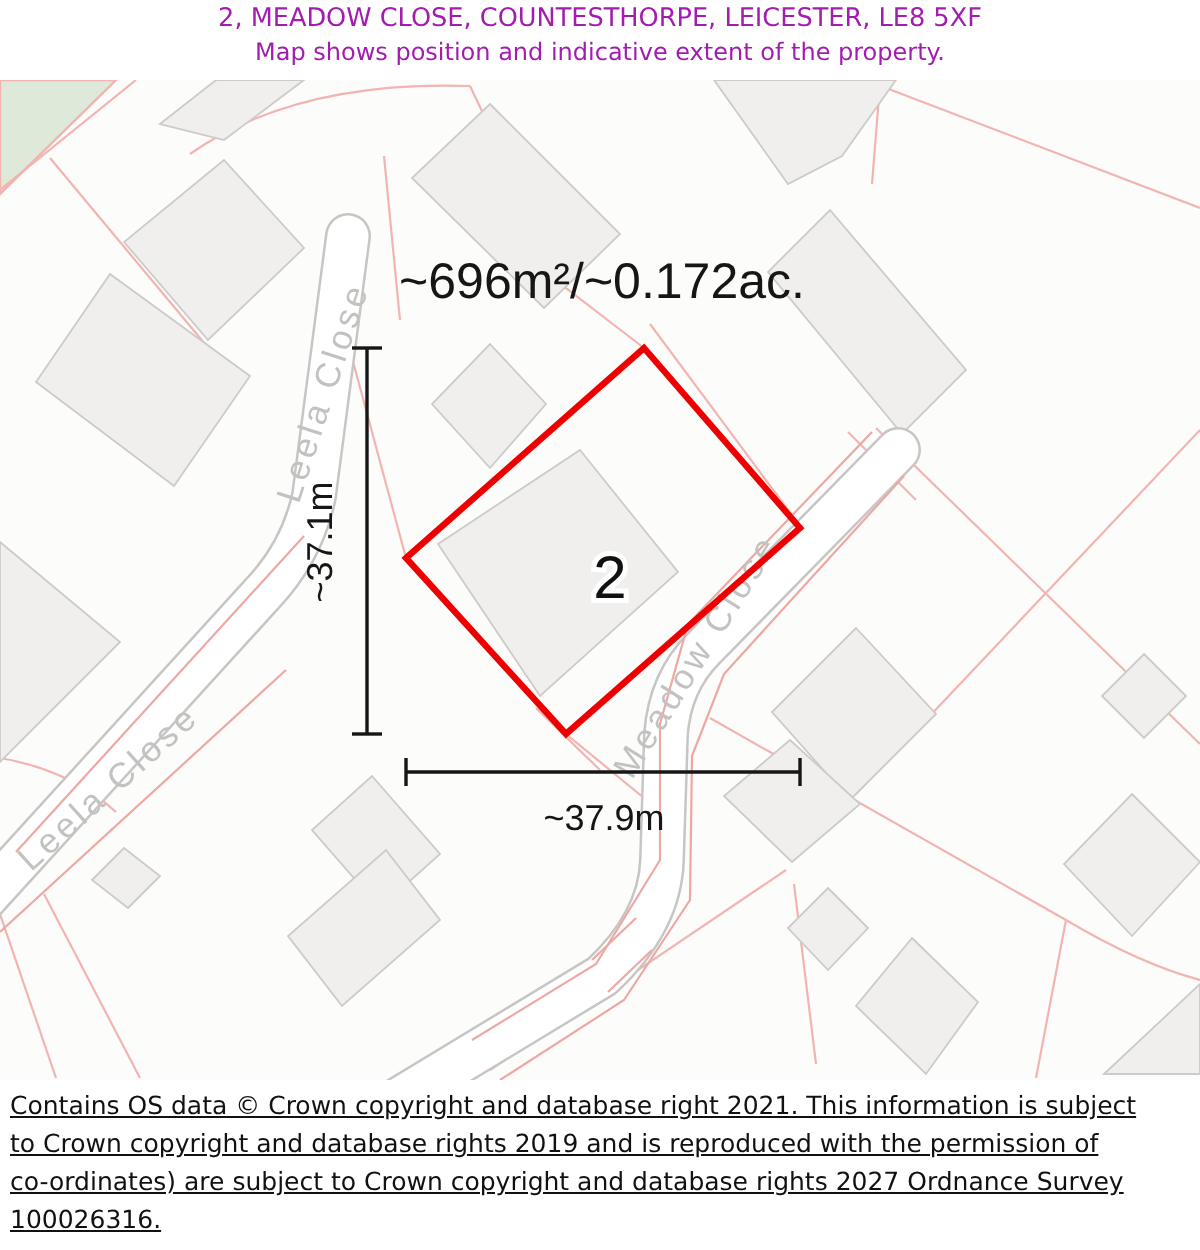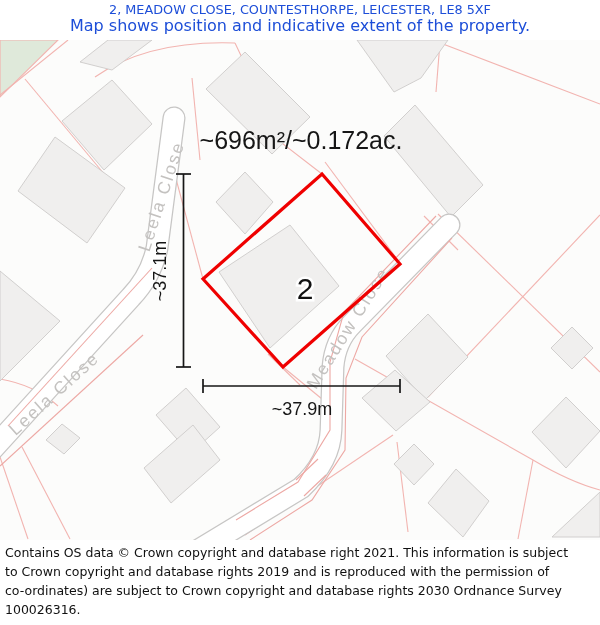--- a/index.html
+++ b/index.html
@@ -1,24 +1,24 @@
 <!DOCTYPE html>
 <html><head>
 <meta charset="utf-8">
 <style>
   html,body{margin:0;padding:0;background:#ffffff;}
   #frame{position:relative;width:600px;height:625px;background:#ffffff;overflow:hidden;
          font-family:"DejaVu Sans",sans-serif;}
-  #header{height:38px;padding-top:2px;text-align:center;color:#1d4ed8;background:#fff;}
+  #header{height:38px;padding-top:2px;text-align:center;color:#a21caf;background:#fff;}
   #header .t1{font-size:12.8px;line-height:16px;}
-  #header .t2{font-size:16px;line-height:16px;}
+  #header .t2{font-size:12px;line-height:16px;}
   #mapwrap{width:600px;height:500px;position:relative;}
   svg{display:block;}
   #footer{padding:3px 0 0 5px;color:#111;background:#fff;}
-  #footer .fline{font-size:12.5px;line-height:19px;white-space:nowrap;}
+  #footer .fline{font-size:12.5px;line-height:19px;white-space:nowrap;text-decoration:underline;}
   .street-label{font-family:"Liberation Sans",sans-serif;font-size:17.5px;letter-spacing:2px;fill:#c4c2c0;}
   .dim-label{font-family:"Liberation Sans",sans-serif;font-size:18px;fill:#161616;}
   .area-label{font-family:"Liberation Sans",sans-serif;font-size:25px;fill:#161616;}
   .plot-num{font-family:"Liberation Sans",sans-serif;font-size:30px;fill:#111;
             stroke:#ffffff;stroke-width:5px;paint-order:stroke;}
 </style>
 </head>
 <body>
 
 <div id="frame">
@@ -118,17 +118,17 @@
     <text class="area-label" text-anchor="middle" x="301" y="109">~696m²/~0.172ac.</text>
     <text class="dim-label" text-anchor="middle" transform="translate(166,231) rotate(-90)">~37.1m</text>
     <text class="dim-label" text-anchor="middle" x="302" y="375">~37.9m</text>
     <text class="plot-num" text-anchor="middle" x="305" y="259">2</text>
   </svg>
   </div>
 
   <div id="footer">
     <div class="fline">Contains OS data © Crown copyright and database right 2021. This information is subject</div>
     <div class="fline">to Crown copyright and database rights 2019 and is reproduced with the permission of</div>
-    <div class="fline">co-ordinates) are subject to Crown copyright and database rights 2030 Ordnance Survey</div>
+    <div class="fline">co-ordinates) are subject to Crown copyright and database rights 2027 Ordnance Survey</div>
     <div class="fline">100026316.</div>
   </div>
 
 </div>
 
 </body></html>

